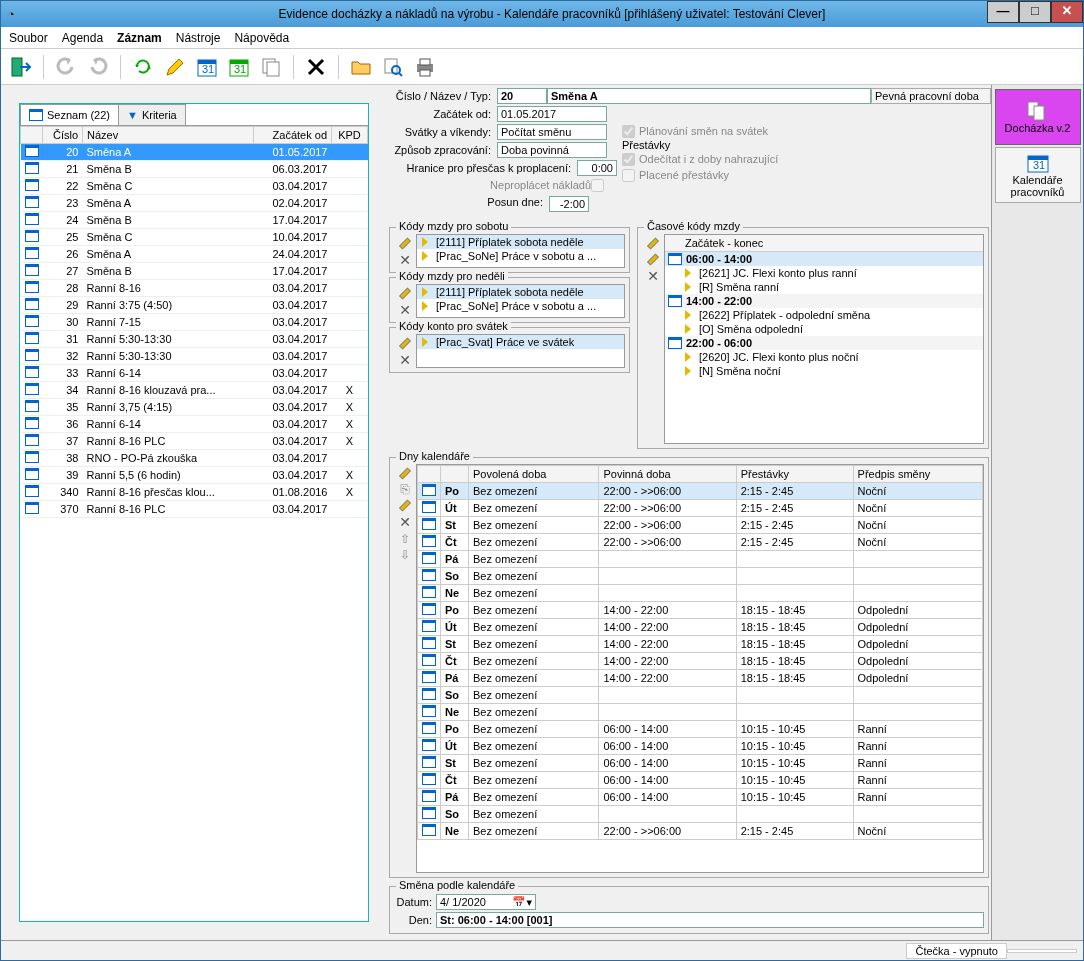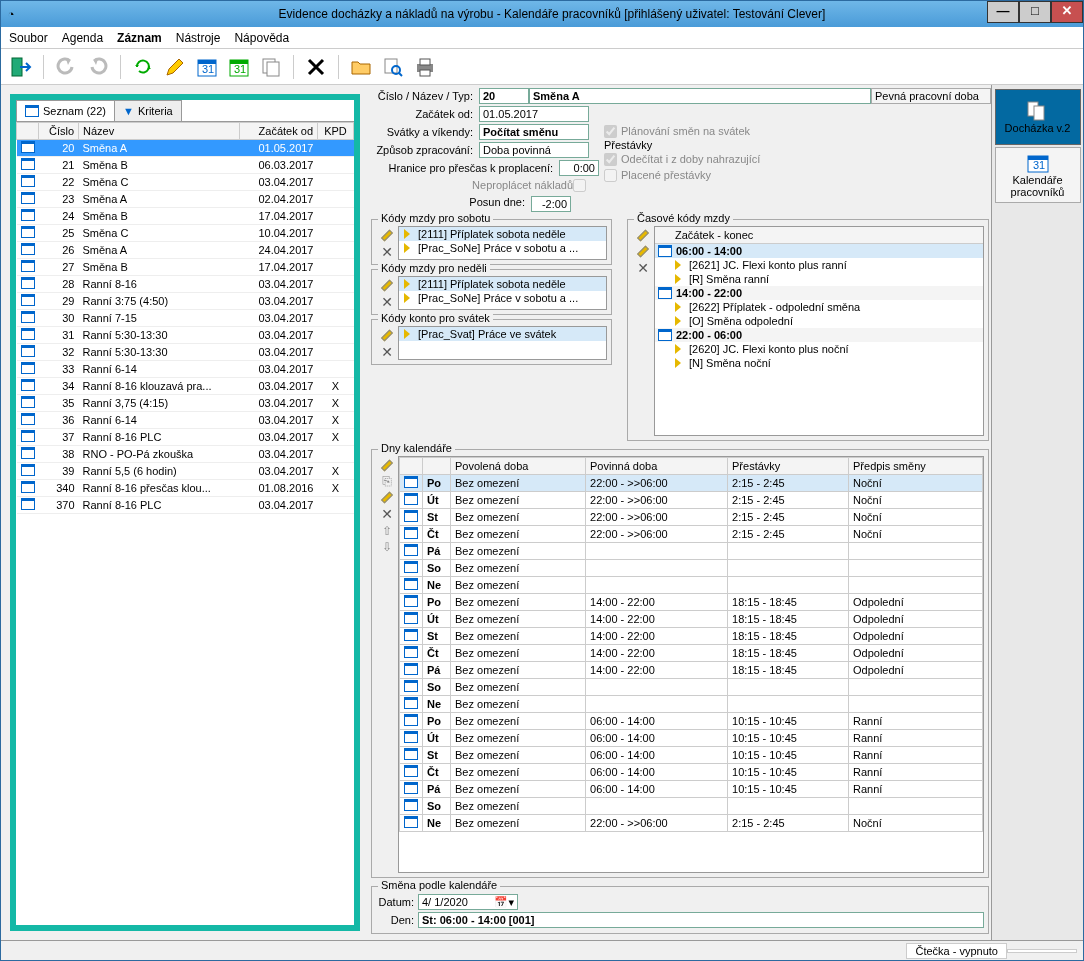--- a/index.html
+++ b/index.html
@@ -11,34 +11,34 @@
   .win-btn { width: 32px; height: 22px; border: 1px solid #333; background: #ccc; text-align: center; line-height: 18px; font-weight: bold; font-size: 13px; }
   .win-btn.close { background: #c75050; color: #fff; }
   .menubar { height: 22px; background: #fff; border-bottom: 1px solid #ccc; display: flex; align-items: center; padding: 0 8px; gap: 14px; }
   .menubar span { font-size: 12px; }
   .menubar .bold { font-weight: bold; }
   .toolbar { height: 36px; background: #fff; border-bottom: 1px solid #ccc; display: flex; align-items: center; padding: 0 6px; gap: 4px; }
   .tbtn { width: 28px; height: 28px; display:flex; align-items:center; justify-content:center; }
   .sep { width:1px; height:24px; background:#ccc; margin: 0 4px;}
   svg { display:block; }
   .body { flex:1; display:flex; min-height:0; background:#f0f0f0; }
-  .left-panel { width: 350px; background:#fff; border:6px solid #14b8a6; margin:9px; display:flex; flex-direction:column; }
+  .left-panel { width: 350px; background:#fff; border:1px solid #14b8a6; margin:18px; display:flex; flex-direction:column; }
   .tabs { display:flex; height:22px; border-bottom:1px solid #999; }
   .tab { padding:3px 8px; border:1px solid #999; border-bottom:none; background:#fff; margin-right:-1px; display:flex; align-items:center; gap:4px;}
   .tab.inactive { background:#eee; }
   .grid { flex:1; overflow:auto; }
   table { border-collapse: collapse; width:100%; }
   th { background:#f4f4f4; border:1px solid #ccc; padding:2px 4px; text-align:left; font-weight:normal; }
   td { border-bottom:1px solid #eee; padding:1px 4px; height:17px; white-space:nowrap; overflow:hidden; }
   tr.sel td { background:#3399ff; color:#fff; }
   .icon-col { width:18px; }
   .center-panel { flex:1; margin:2px 0; display:flex; flex-direction:column; min-width:0;}
   .right-panel { width:92px; background:#e8e8e8; border-left:1px solid #999; display:flex; flex-direction:column; align-items:center; padding-top:4px; gap:2px;}
   .rbtn { width:86px; height:56px; border:1px solid #aaa; background:#f4f4f4; display:flex; flex-direction:column; align-items:center; justify-content:center; font-size:10px; text-align:center;}
-  .rbtn.active { background:#0369a1; border:1px solid #666;}
+  .rbtn.active { background:#d946ef; border:1px solid #666;}
   .form-row { display:flex; align-items:center; height:18px; }
   .form-row .lbl { text-align:right; padding-right:4px; }
   .field { border:1px solid #7a9; background:#fff; padding:1px 3px; height:16px; display:flex; align-items:center;}
   .field.ro { background:#f4f4f4; border-color:#aaa;}
   .groupbox { border:1px solid #aaa; margin:4px 2px; position:relative; padding:6px 4px 4px 4px;}
   .groupbox > .gtitle { position:absolute; top:-8px; left:6px; background:#f0f0f0; padding:0 3px; font-size:11px;}
   .code-panel { display:flex; }
   .code-tools { width:22px; display:flex; flex-direction:column; gap:2px; align-items:center; padding-top:2px;}
   .code-list { flex:1; border:1px solid #999; background:#fff; min-height:32px;}
   .code-item { padding:1px 3px; display:flex; align-items:center; gap:4px;}
@@ -381,21 +381,21 @@
         </div>
         <div style="flex:1; position:relative;">
           <div class="form-row" style="position:absolute;left:-115px;top:0;right:0;">
             <div class="field" style="width:50px;font-weight:bold">20</div>
             <div class="field" style="flex:1;font-weight:bold">Směna A</div>
             <div class="field ro" style="width:120px">Pevná pracovní doba</div>
           </div>
           <div class="form-row" style="position:absolute;left:-115px;top:18px;">
               <div class="field" style="width:110px">01.05.2017</div>
             </div>
-          <div class="form-row" style="position:absolute;left:-115px;top:36px;font-weight:bold;">
+          <div class="form-row" style="position:absolute;left:-115px;top:36px;">
               <div class="field" style="width:110px">Počítat směnu</div>
             </div>
           <div class="form-row" style="position:absolute;left:-115px;top:54px;">
               <div class="field" style="width:110px">Doba povinná</div>
             </div>
           <div class="form-row" style="position:absolute;left:-35px;top:72px;">
               <div class="field" style="width:40px;text-align:right;justify-content:flex-end">0:00</div>
             </div>
           <div class="form-row" style="position:absolute;left:-63px;top:108px;">
               <div class="field" style="width:40px;text-align:right;justify-content:flex-end">-2:00</div>
@@ -412,21 +412,21 @@
                 <span>Odečítat i z doby nahrazující</span>
               </div>
             <div class="chk-row">
                 <input type="checkbox" disabled="" style="">
                 <span>Placené přestávky</span>
               </div>
           </div>
         </div>
       </div>
 
-      <div style="display:flex; gap:11px; margin-top:4px;">
+      <div style="display:flex; gap:3px; margin-top:12px;">
         <div style="flex:0 0 245px;">
           <div class="groupbox">
             <div class="gtitle">Kódy mzdy pro sobotu</div>
             <div class="code-panel">
               <div class="code-tools">
                   <span class="pencil"></span>
                   <span class="cross">✕</span>
                 </div>
               <div class="code-list" id="sobota-list">
                   <div class="code-item sel"><span class="gold-tag"></span>[2111] Příplatek sobota neděle</div>

